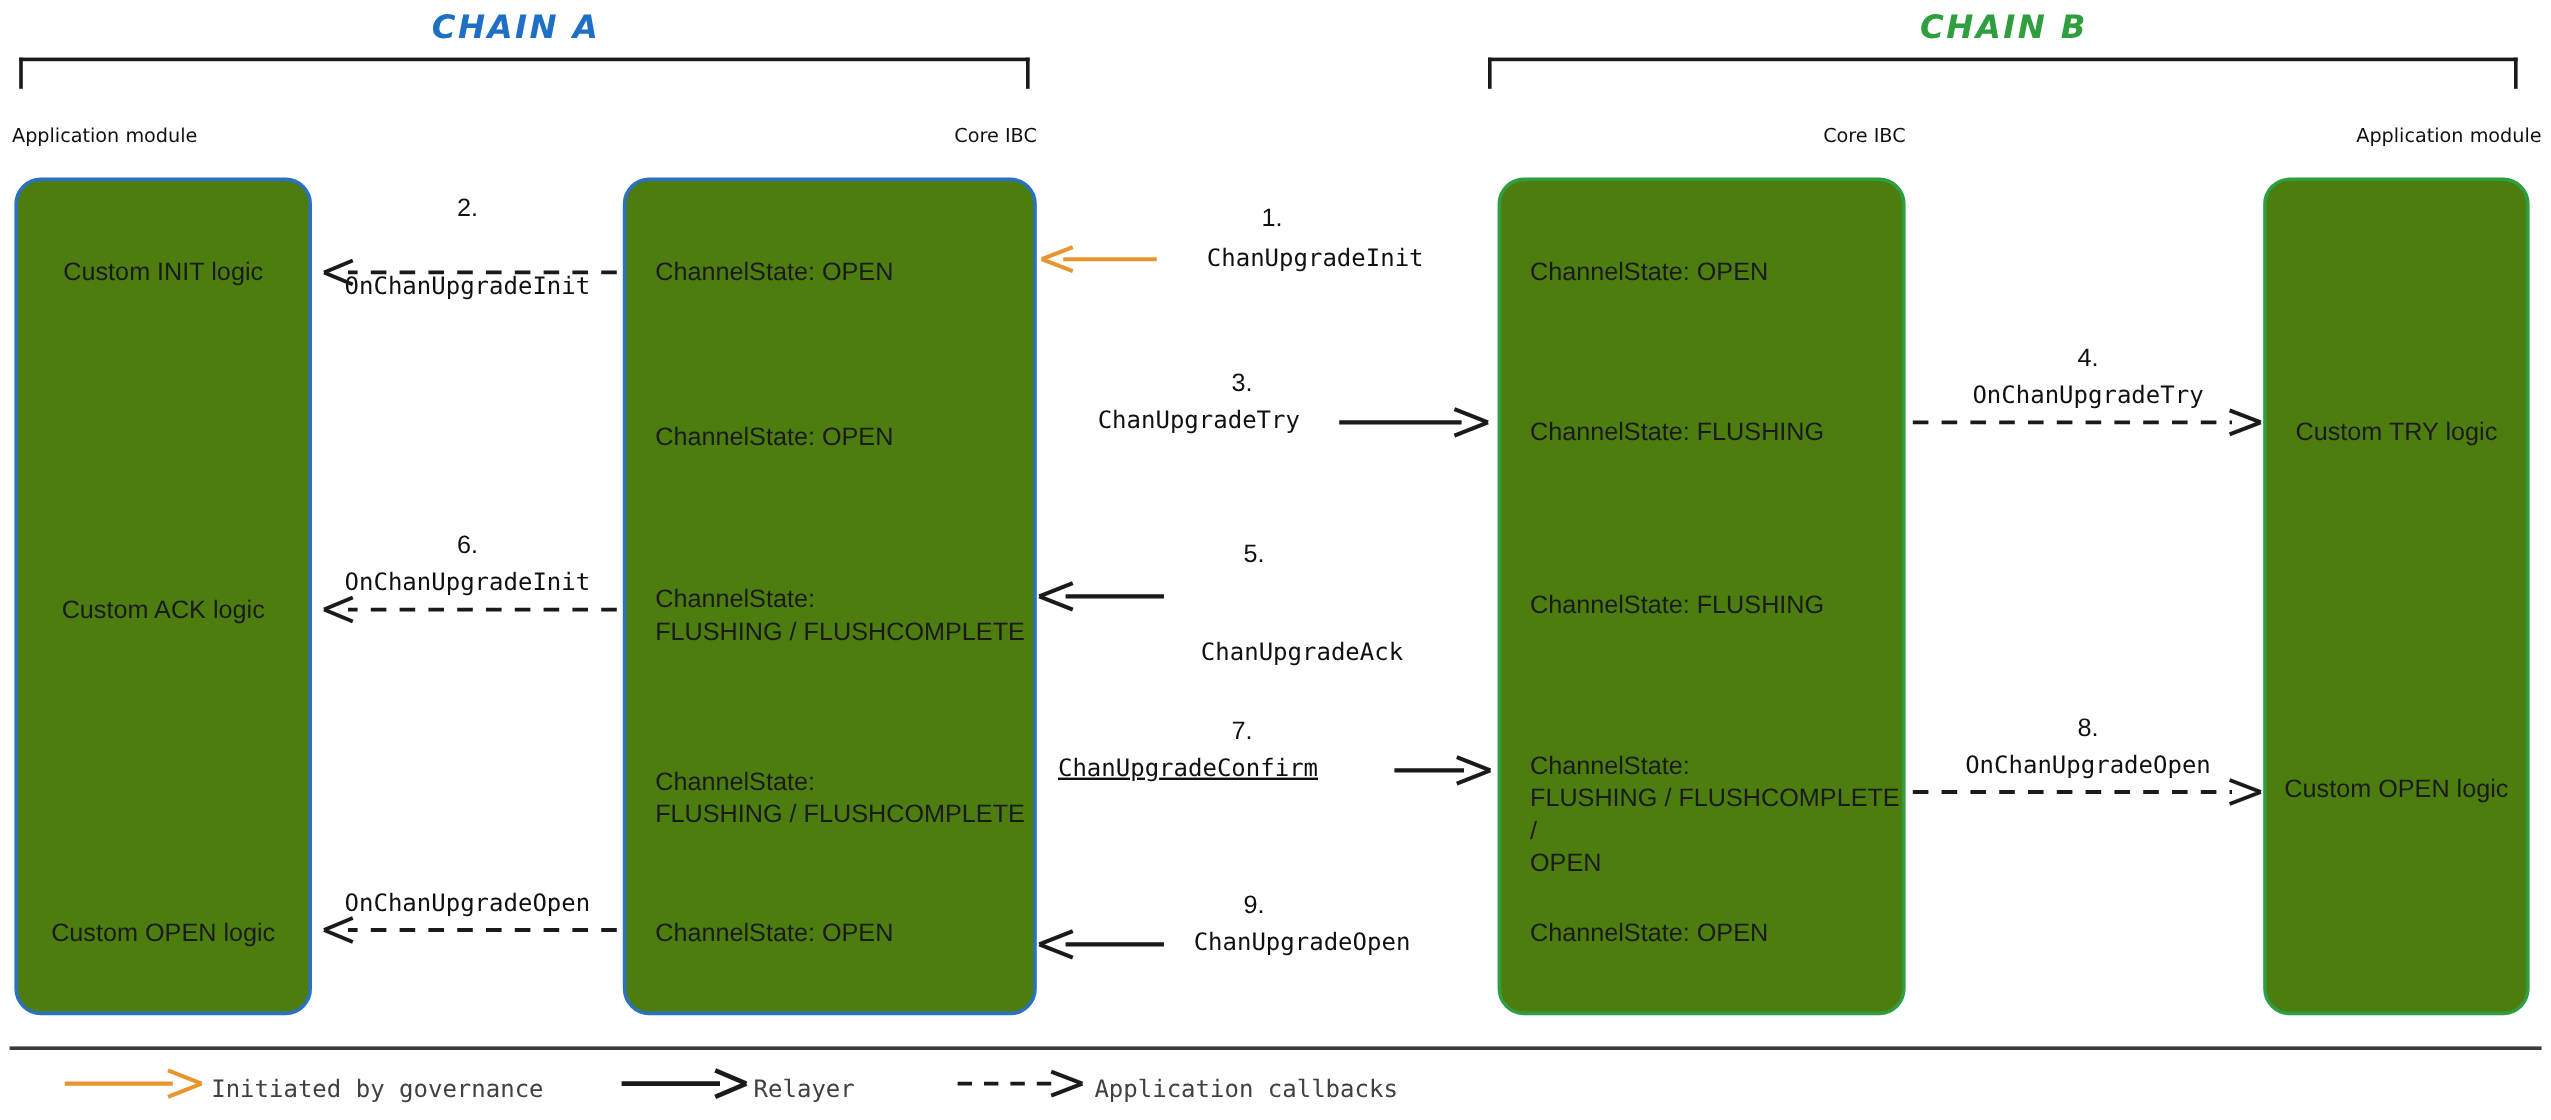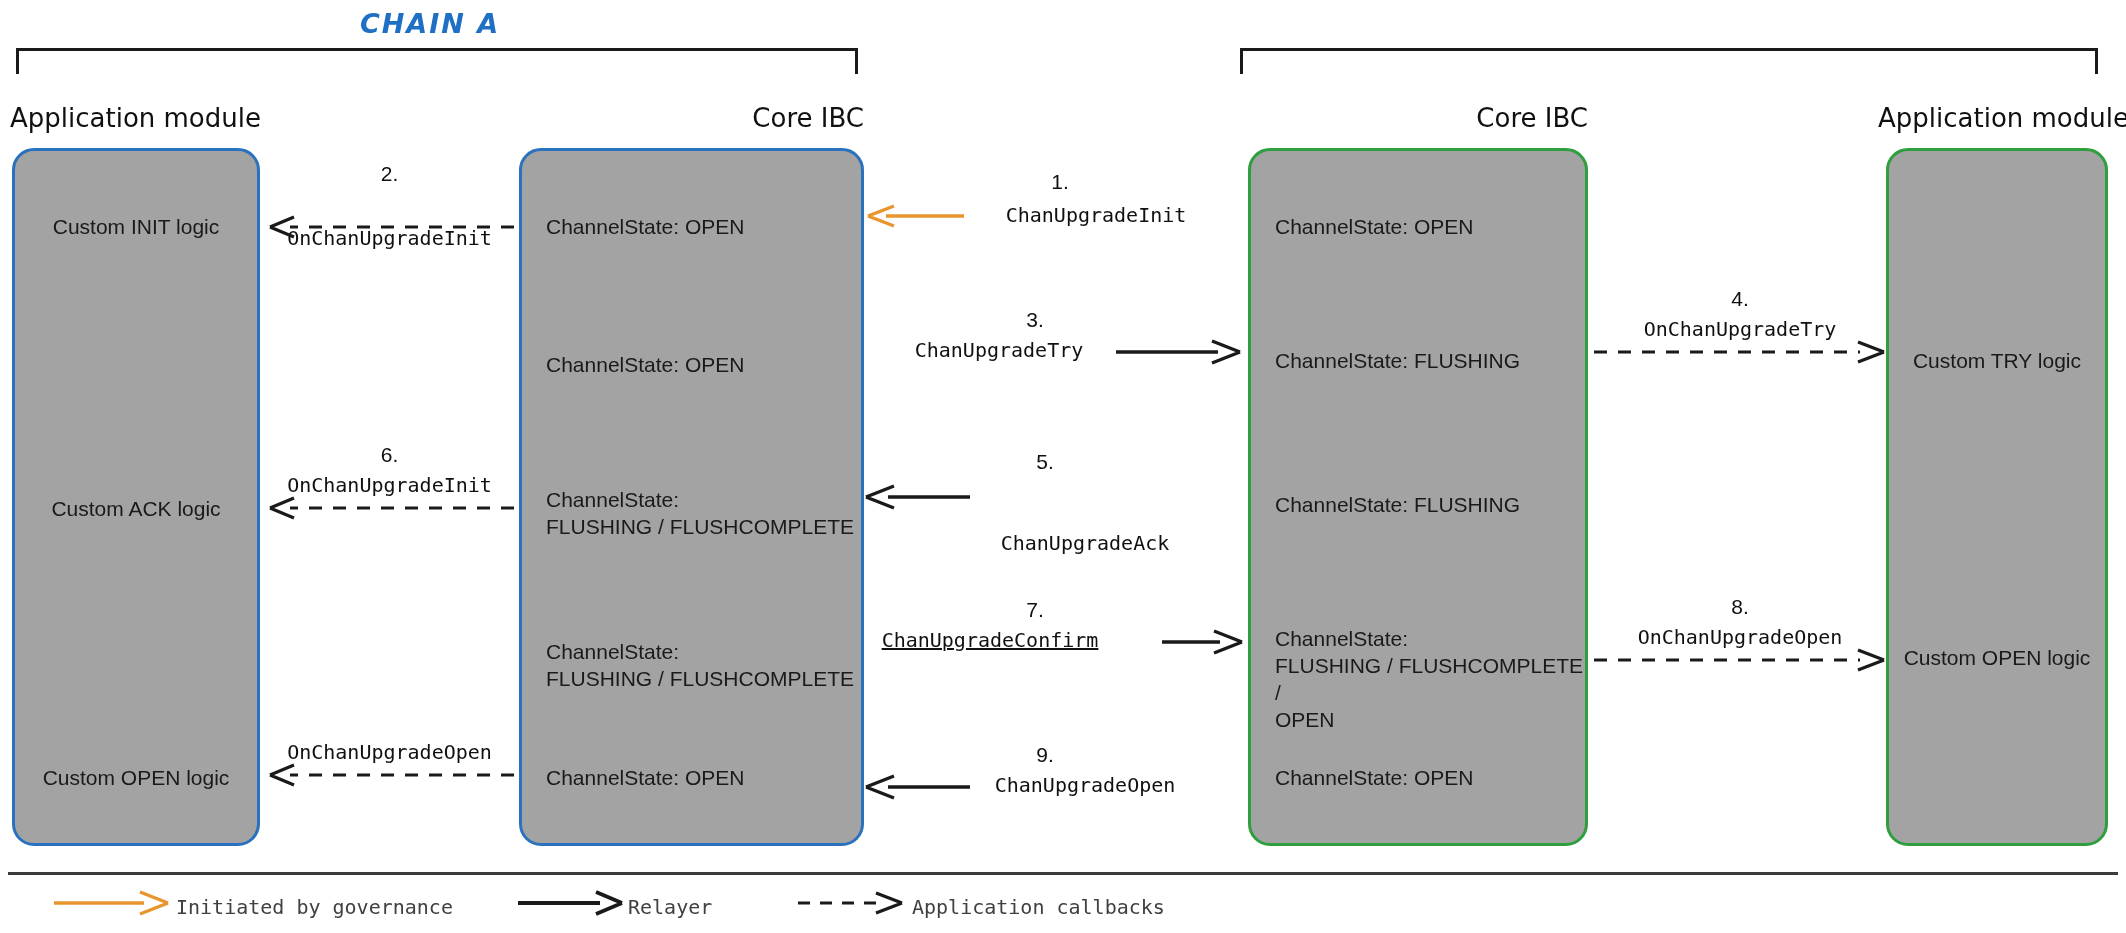--- a/index.html
+++ b/index.html
@@ -32,31 +32,31 @@
     border-right: 3px solid #1a1a1a;
     height: 26px;
   }
   .bracket.a { left: 16px;   top: 48px; width: 842px; }
   .bracket.b { left: 1240px; top: 48px; width: 858px; }
 
   
   .col-caption {
     position: absolute;
     font-family: "DejaVu Sans", sans-serif;
-    font-size: 26px;
+    font-size: 16px;
     color: #101010;
     white-space: nowrap;
   }
   .col-caption.ctr { text-align: right; }
 
   
   .panel {
     position: absolute;
     border-radius: 22px;
-    background: #a3a3a3;
+    background: #4d7c0f;
   }
   .panel.blue  { border: 3px solid #2a72bd; }
   .panel.green { border: 3px solid #2e9e3e; }
 
   .cell {
     position: absolute;
     font-family: "Liberation Sans", sans-serif;
     font-size: 21px;
     line-height: 27px;
     color: #1a1a1a;
@@ -96,20 +96,21 @@
     white-space: nowrap;
     top: 0px;
   }
 </style>
 </head>
 <body>
 
 <div id="stage">
 
   <div class="chain-title a">CHAIN A</div>
+  <div class="chain-title b">CHAIN B</div>
 
   <div class="bracket a"></div>
   <div class="bracket b"></div>
 
   <div class="col-caption" style="left:10px;  top:103px;">Application module</div>
   <div class="col-caption ctr" style="left:519px; top:103px; width:345px;">Core IBC</div>
   <div class="col-caption ctr" style="left:1248px; top:103px; width:340px;">Core IBC</div>
   <div class="col-caption ctr" style="left:1878px; top:103px; width:240px;">Application module</div>
 
   <div class="panel blue" style="left:12px; top:148px; width:248px; height:698px;">

